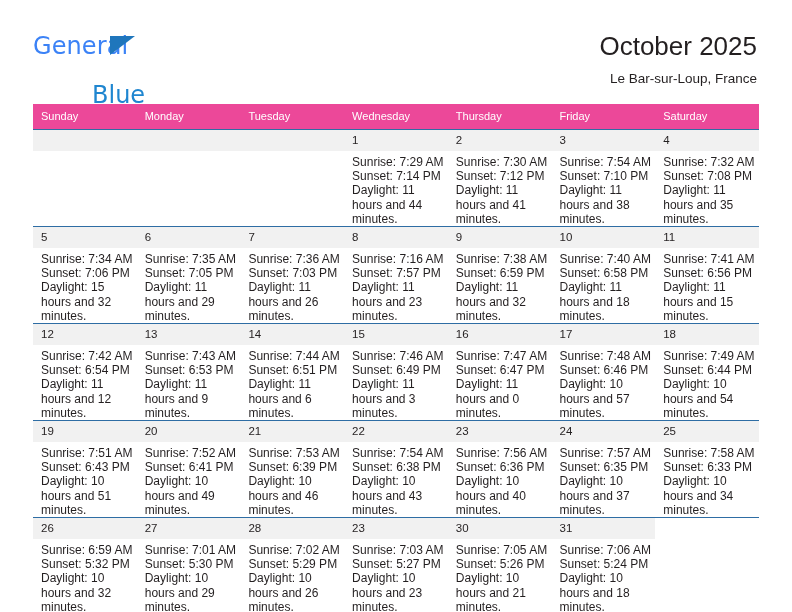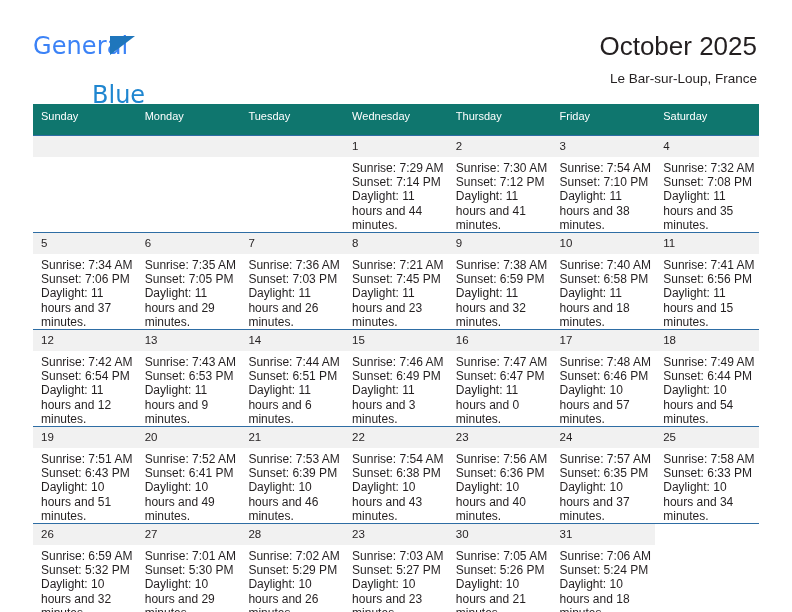--- a/index.html
+++ b/index.html
@@ -92,26 +92,26 @@
   
   .calendar {
     position: absolute;
     left: 33px;
     top: 104px;
     width: 726px;
     border-collapse: collapse;
     table-layout: fixed;
   }
   .calendar th {
-    background: #0f766e;
+    background: #ec4899;
     color: #ffffff;
     font-size: 11px;
     font-weight: 400;
     text-align: left;
-    padding: 6px 0 12px 8px;
+    padding: 6px 0 6px 8px;
     height: 11px;
     border: none;
     line-height: 13px;
   }
   .calendar td {
     width: 103.7px;
     vertical-align: top;
     padding: 0;
     border: none;
     border-top: 1px solid #2e6da4;
@@ -224,21 +224,21 @@
               <div class="wrap">Daylight: 11 hours and 35 minutes.</div>
             </div>
           </td>
         </tr>
         <tr class="week">
           <td class="day">
             <div class="daynum">5</div>
             <div class="details">
               <div>Sunrise: 7:34 AM</div>
               <div>Sunset: 7:06 PM</div>
-              <div class="wrap">Daylight: 11 hours and 37 minutes.</div>
+              <div class="wrap">Daylight: 15 hours and 32 minutes.</div>
             </div>
           </td>
           <td class="day">
             <div class="daynum">6</div>
             <div class="details">
               <div>Sunrise: 7:35 AM</div>
               <div>Sunset: 7:05 PM</div>
               <div class="wrap">Daylight: 11 hours and 29 minutes.</div>
             </div>
           </td>
@@ -246,22 +246,22 @@
             <div class="daynum">7</div>
             <div class="details">
               <div>Sunrise: 7:36 AM</div>
               <div>Sunset: 7:03 PM</div>
               <div class="wrap">Daylight: 11 hours and 26 minutes.</div>
             </div>
           </td>
           <td class="day">
             <div class="daynum">8</div>
             <div class="details">
-              <div>Sunrise: 7:21 AM</div>
-              <div>Sunset: 7:45 PM</div>
+              <div>Sunrise: 7:16 AM</div>
+              <div>Sunset: 7:57 PM</div>
               <div class="wrap">Daylight: 11 hours and 23 minutes.</div>
             </div>
           </td>
           <td class="day">
             <div class="daynum">9</div>
             <div class="details">
               <div>Sunrise: 7:38 AM</div>
               <div>Sunset: 6:59 PM</div>
               <div class="wrap">Daylight: 11 hours and 32 minutes.</div>
             </div>

